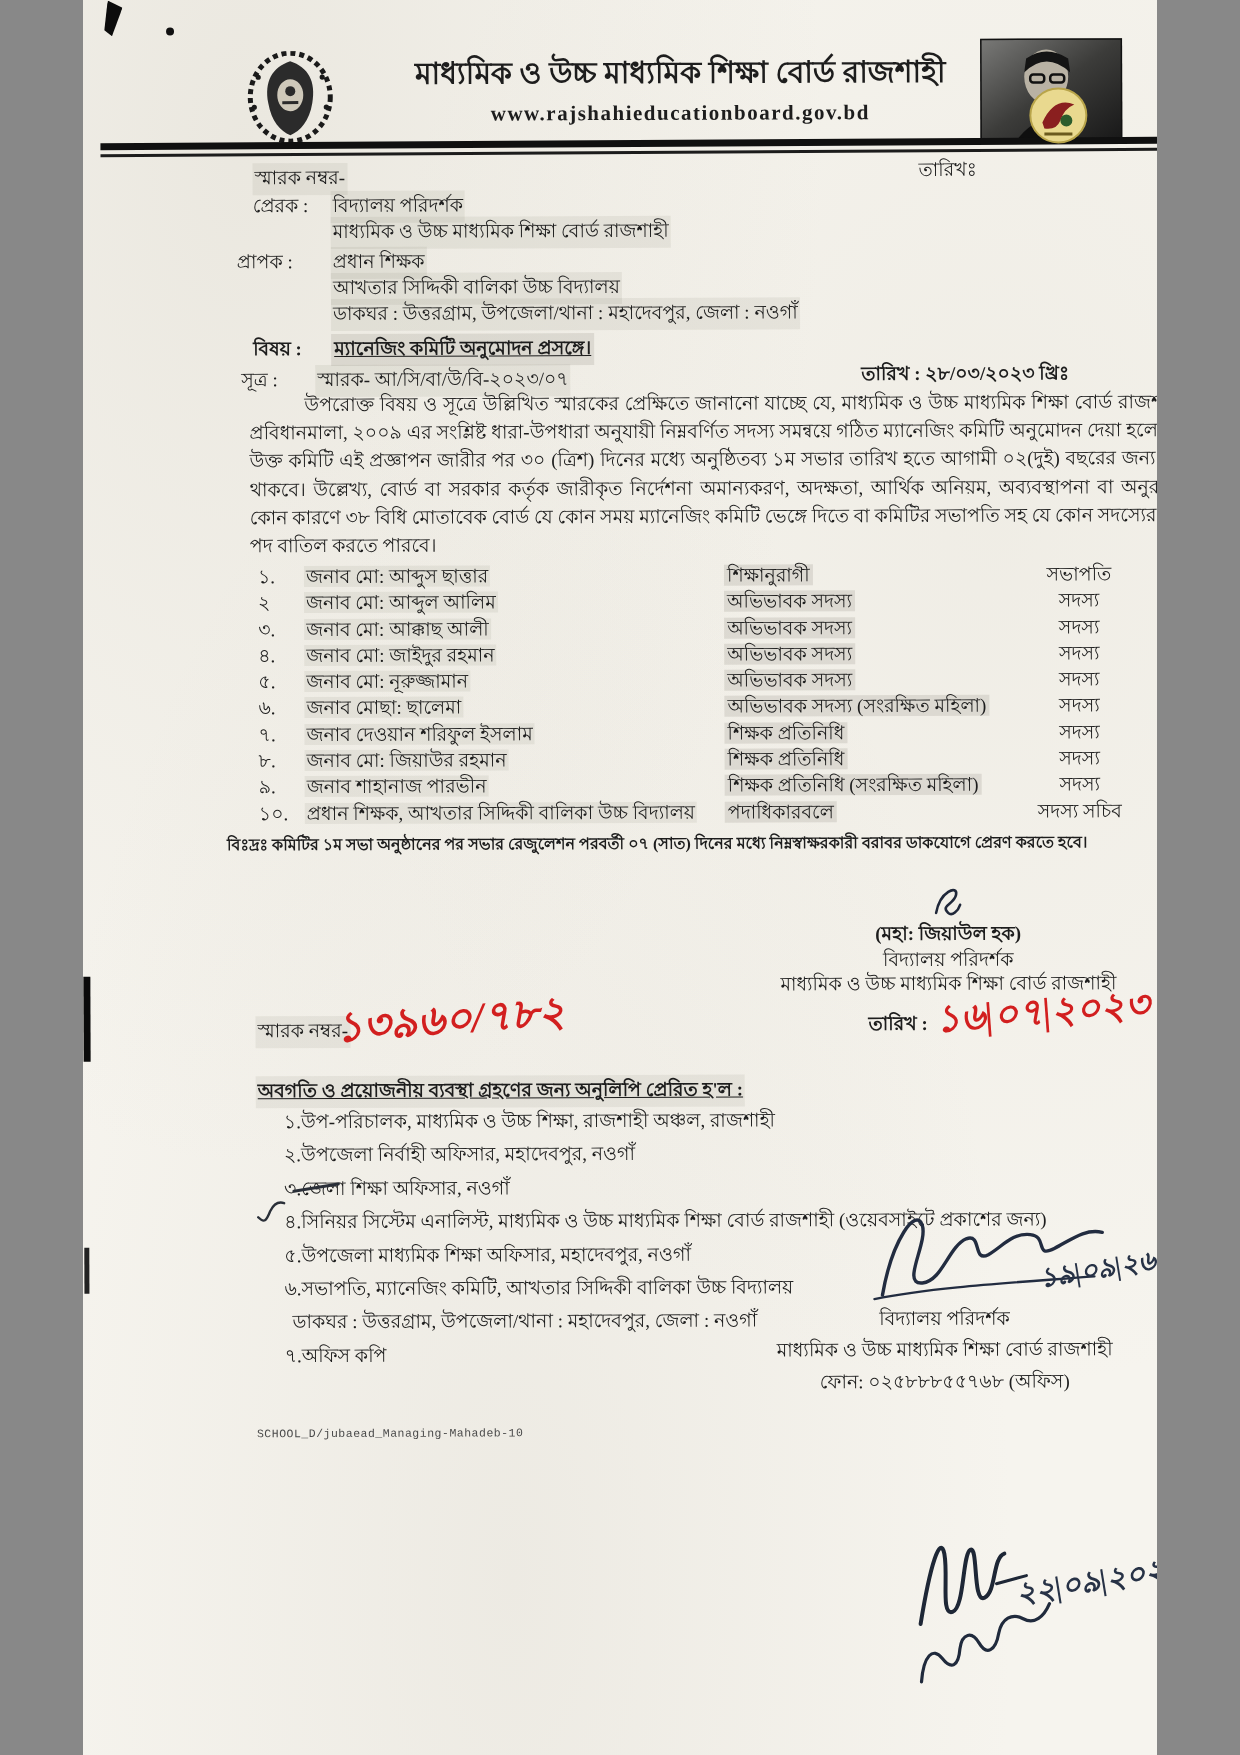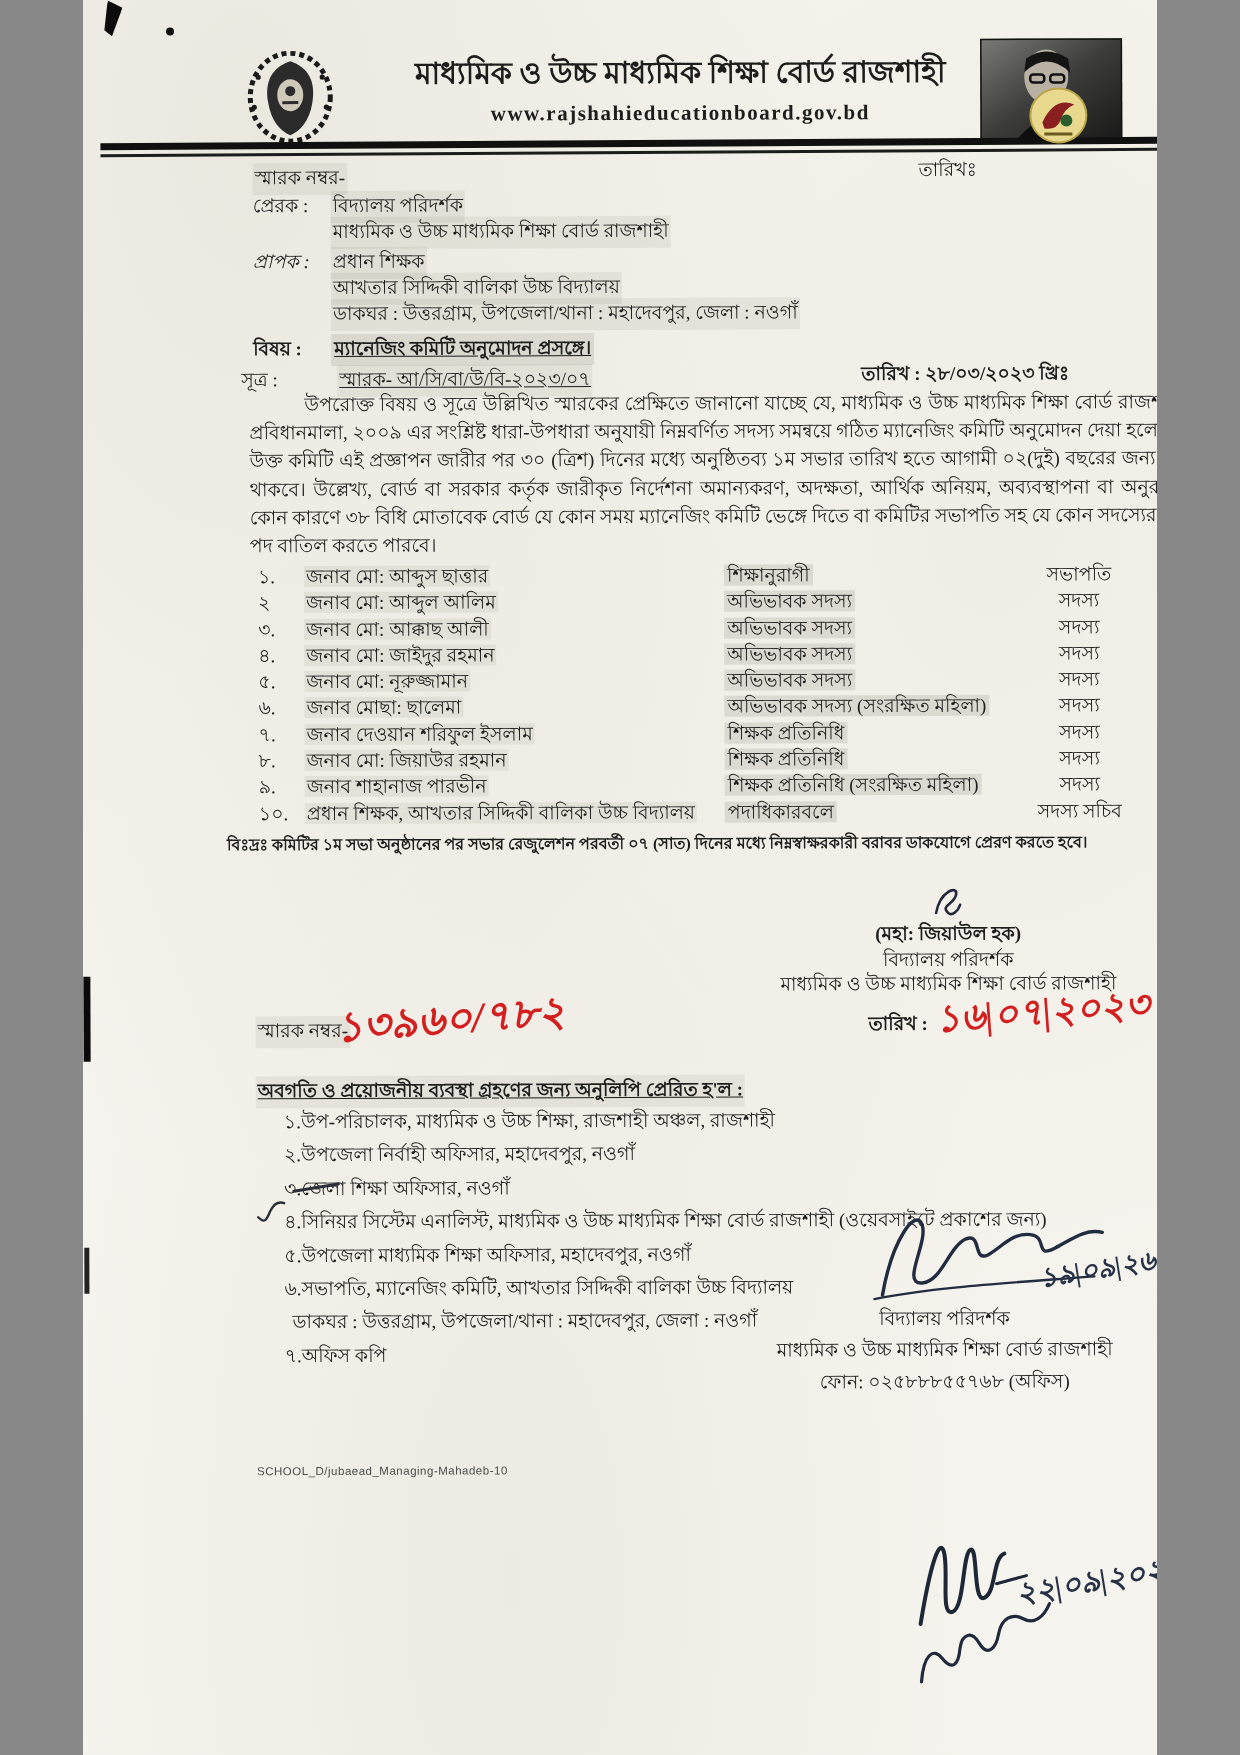--- a/index.html
+++ b/index.html
@@ -34,28 +34,28 @@
   .logo{left:166px;top:50px;}
   .portrait{left:900px;top:40px;}
   .badge{left:948px;top:88px;z-index:5;}
   .rule-a{left:20px;top:140px;width:1130px;height:7px;background:#101010;transform:rotate(-.15deg);}
   .rule-b{left:20px;top:151px;width:1130px;height:3px;background:#1c1c1c;transform:rotate(-.15deg);}
   .memo-lab{left:172px;top:162px;}
   .date-lab{left:838px;top:156px;}
   .sender-lab{left:172px;top:190px;}
   .sender-l1{left:250px;top:190px;}
   .sender-l2{left:250px;top:216px;}
-  .recip-lab{left:172px;top:246px;font-style:italic;}
+  .recip-lab{left:156px;top:246px;}
   .recip-l1{left:250px;top:246px;}
   .recip-l2{left:250px;top:272px;}
   .recip-l3{left:250px;top:298px;}
   .subj-lab{left:172px;top:333px;text-align:right;}
   .subj-txt{left:250px;top:333px;text-decoration:underline;}
   .ref-lab{left:160px;top:364px;}
-  .ref-txt{left:256px;top:364px;text-decoration:underline;}
+  .ref-txt{left:234px;top:364px;}
   .ref-date{left:780px;top:360px;}
 
   .body-par{left:168px;top:390px;width:952px;text-align:justify;text-indent:55px;
             line-height:28.2px;}
 
   
   .members{left:176px;top:561px;width:870px;}
   .m-row{display:grid;grid-template-columns:46px 420px 306px 98px;height:26.3px;
          white-space:nowrap;}
   .m-desig span{background:rgba(120,114,100,.17);padding:0 3px;}
@@ -84,21 +84,21 @@
   .pen-stroke{left:208px;top:1185px;width:48px;height:3px;background:#2a2f38;
               transform:rotate(-9deg);border-radius:2px;}
 
   .insp-sign{left:780px;top:1200px;}
   .ink{color:#273246;font-style:italic;font-weight:bold;white-space:nowrap;}
   .insp-date-hand{left:955px;top:1250px;font-size:27px;transform:rotate(-9deg);}
   .insp-title{left:640px;top:1305px;width:440px;}
   .insp-org{left:640px;top:1336px;width:440px;}
   .insp-phone{left:640px;top:1368px;width:440px;}
 
-  .footer-ref{left:172px;top:1464px;font-family:Liberation Sans, sans-serif;
+  .footer-ref{left:172px;top:1426px;font-family:Liberation Mono, monospace;
               font-size:11.5px;color:#4a4a4a;letter-spacing:.5px;}
   .scribble1{left:815px;top:1525px;}
   .scrib-date{left:930px;top:1558px;font-size:30px;transform:rotate(-9deg);}
   .scribble2{left:820px;top:1612px;transform:rotate(-22deg);}
 </style>
 </head>
 <body>
 
 <div class="page">
   <div class="content">

